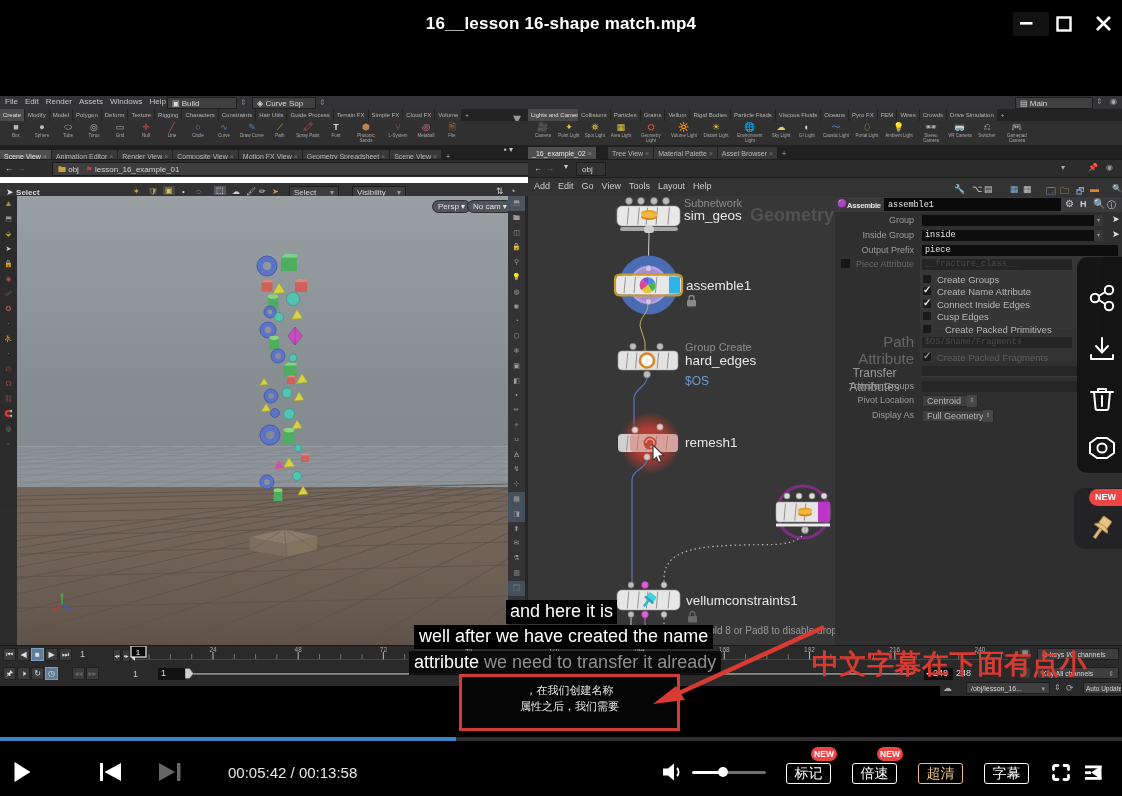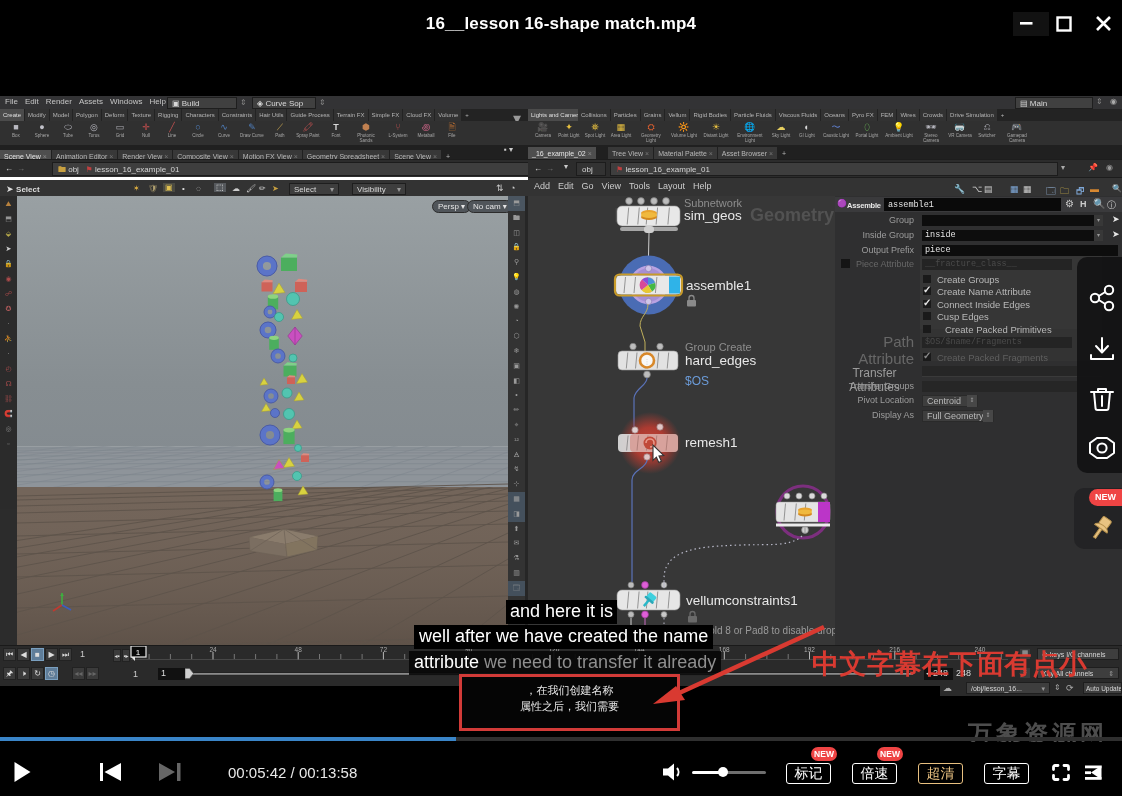--- a/index.html
+++ b/index.html
@@ -26,21 +26,21 @@
 .shi .lb { font-size:5px; color:#a8a8a8; display:block; line-height:5px; transform:scale(0.9); }
 #panetabs { top:49px; left:0; width:1122px; height:14px; background:#202020; overflow:hidden; white-space:nowrap; }
 #panetabs .t { display:inline-block; height:13px; line-height:13px; margin:1px 1px 0 0; padding:0 4px;
   background:#383838; color:#b8b8b8; font-size:7px; }
 #panetabs .t.on { background:#4e4e4e; color:#e5e5e5; }
 
 .pathbar { top:63px; height:18px; background:#2c2c2c; border-top:1px solid #1d1d1d; }
 .pfield { background:#3e3e3e; border:1px solid #1c1c1c; color:#d5d5d5; font-size:8px;
   height:14px; line-height:13px; padding:0 5px; }
 
-#selbar { top:81px; left:0; width:528px; height:19px; background:#333; border-top:3px solid #ffffff; }
+#selbar { top:81px; left:0; width:528px; height:19px; background:#333; border-top:6px solid #ffffff; }
 
 #netmenu { top:81px; left:528px; width:594px; height:19px; background:#333; border-top:1px solid #1c1c1c;
   color:#ccc; font-size:9px; }
 #netmenu span { margin-left:8px; display:inline-block; margin-top:3px; }
 
 #vpleftbar { top:100px; left:0; width:17px; height:486px; background:#2b2b2b; }
 #viewport { top:100px; left:17px; width:491px; height:449px; }
 #vprightbar { top:100px; left:508px; width:17px; height:449px; background:#333; }
 #netdivider { top:100px; left:525px; width:3px; height:486px; background:#262626; }
 #network { top:100px; left:528px; width:307px; height:449px; background:#373737; overflow:hidden; }
@@ -139,21 +139,20 @@
         <span class="a" style="left:915px;top:3px;color:#999">◉</span>
       <span class="a" style="left:953px;top:3px;color:#bbb">⬚</span>
         <span class="a" style="left:975px;top:3px;color:#6f9fd8">❖</span>
         <span class="a" style="left:998px;top:3px;color:#ddd">🗔</span>
     </div>
     <div id="pathbarR" class="a pathbar" style="left:528px;width:594px;color:#c8c8c8;font-size:8px">
       <span class="a" style="left:6px;top:4px;color:#e0e0e0">←</span>
         <span class="a" style="left:18px;top:4px;color:#777">→</span>
       <span class="a" style="left:36px;top:2px;color:#ccc">▾</span>
       <span class="a pfield" style="left:48px;top:2px;width:30px;background:#333">obj</span>
-      <span class="a pfield" style="left:82px;top:2px;width:448px"><span style="color:#c04040">⚑</span> lesson_16_example_01</span>
       <span class="a" style="left:533px;top:3px;color:#aaa">▾</span>
       <span class="a" style="left:560px;top:3px;color:#ccc">📌</span>
         <span class="a" style="left:578px;top:3px;color:#999">◉</span>
     </div>
     <div id="selbar" class="a" style="color:#ddd;font-size:9px">
       <span class="a" style="left:6px;top:4px">➤ <b style="font-size:8px">Select</b></span>
       <span class="a" style="left:133px;top:4px;color:#e0b040;font-size:8px">✶</span>
       <span class="a" style="left:148px;top:4px;color:#b0a070;font-size:8px">🛡</span>
       <span class="a" style="left:163px;top:3px;background:#4a4a42;padding:0 2px;color:#e0c050;font-size:8px">▣</span>
       <span class="a" style="left:182px;top:4px;color:#ddd;font-size:8px">•</span>
@@ -731,21 +730,20 @@
     <div class="a" style="top:488px;left:1074px;width:48px;height:61px;background:#232325;border-radius:10px 0 0 10px"></div>
     <div class="a" style="top:489px;left:1089px;width:33px;height:17px;background:#ef4444;border-radius:9px 0 0 9px;color:#fff;font-size:9px;font-weight:bold;text-align:center;line-height:17px">NEW</div>
     <svg class="a" style="top:508px;left:1086px" width="32" height="38">
       <g transform="translate(16,19) rotate(35)" fill="#e8c382" stroke="#b8934f" stroke-width="1">
         <rect x="-1.3" y="2" width="2.6" height="11"></rect>
         <rect x="-5" y="-10" width="10" height="9" rx="1.5"></rect>
         <path d="M-7.5,2 a7.5,4 0 0 1 15,0 z"></path>
       </g>
     </svg>
 
-    <div class="a" style="top:718px;left:968px;color:rgba(255,255,255,0.30);font-size:24px;letter-spacing:4px;font-weight:bold">万象资源网</div>
     <div class="a" style="top:745px;left:846px;color:rgba(255,255,255,0.30);font-size:24px;letter-spacing:1px">https://www.wxzyw.cn</div>
   </div>
 
   <div id="progress" class="a"></div>
   <div id="progressfill" class="a"></div>
   <div id="controls" class="a">
     <svg class="a" style="top:20px;left:14px" width="17" height="20">
         <polygon points="0.5,0 16.5,10 0.5,20" fill="#fff"></polygon>
       </svg>
     <svg class="a" style="top:21px;left:100px" width="23" height="18">

